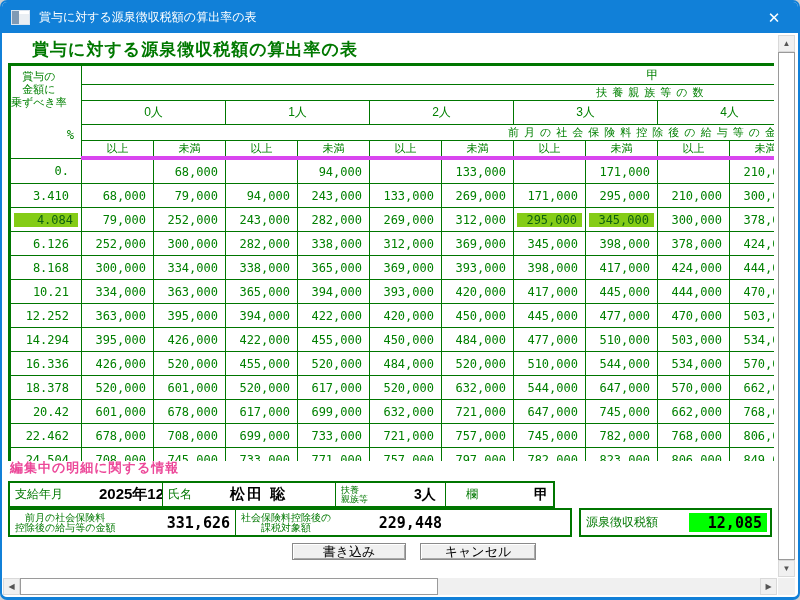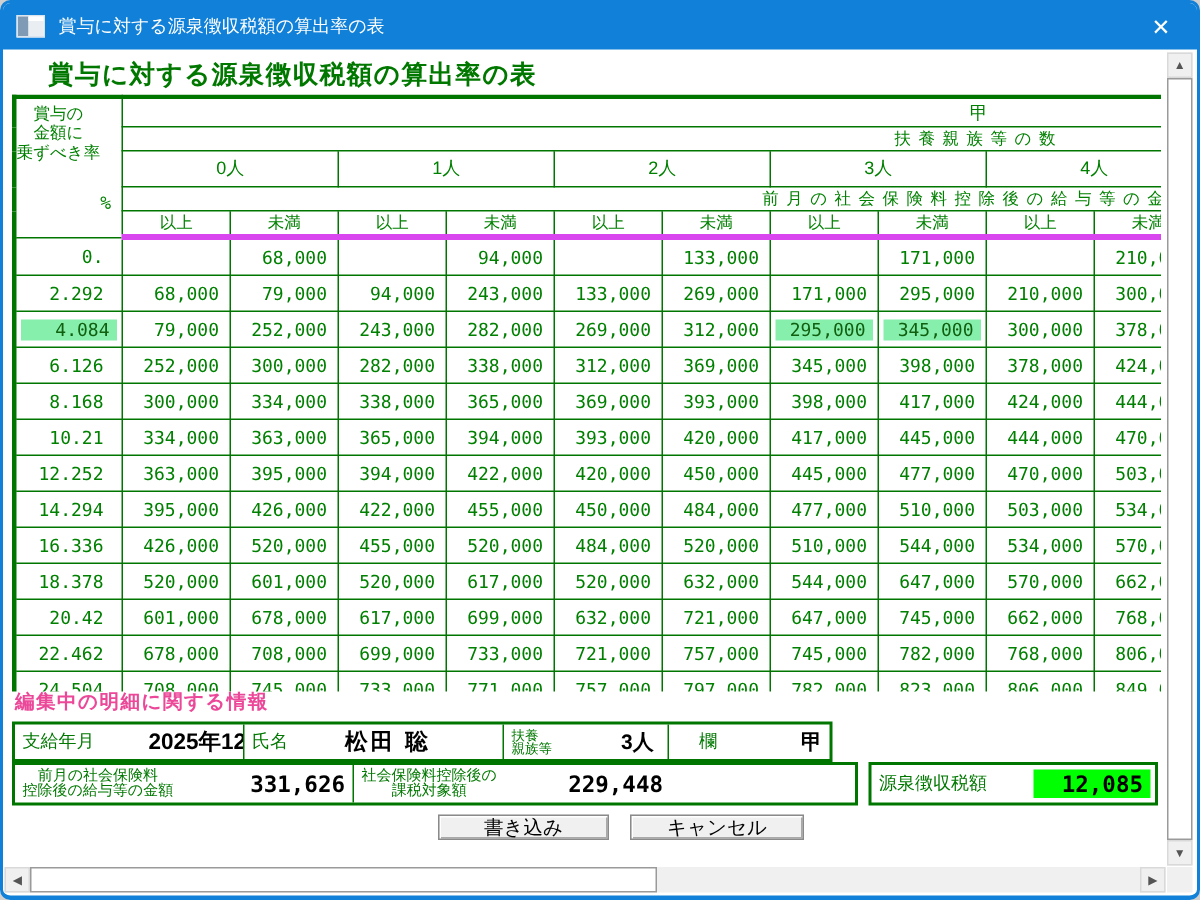--- a/index.html
+++ b/index.html
@@ -26,21 +26,21 @@
   .corner-pct{margin-top:auto;text-align:right;padding-right:12px;font-size:12px;font-family:"DejaVu Sans Mono",monospace;}
   .span-head{ text-align:center;font-size:12px;padding-left:55px;}
   .span-head.sm{font-size:11px;letter-spacing:5px;}
   tr.r1 td{height:18px;} tr.r2 td{height:13px;} tr.r3 td{height:23px;} tr.r4 td{height:12px;}
   tr.r5 td{height:13px;border-bottom:4px solid #d946ef;}
   .c-count{text-align:center;font-size:12px;}
   .c-gelt{text-align:center;font-size:11px;}
   tbody td{height:23px;font-family:"DejaVu Sans Mono",monospace;font-size:12px;}
   .cellv{text-align:right;padding-right:7px;}
   .cellv.rate{padding-right:12px;}
-  .hl{background:#86efac;margin:2px 3px;text-align:right;padding-right:5px;color:#106010;}
+  .hl{background:#84cc16;margin:2px 3px;text-align:right;padding-right:5px;color:#106010;}
   
   .section-heading{position:absolute;left:8px;top:457px;font-size:13px;font-weight:bold;color:#ec4899;letter-spacing:1px;}
   .info-box{position:absolute;box-sizing:border-box;border:2px solid #007600;display:flex;background:#ffffff;}
   .ib-cell{display:flex;align-items:center;box-sizing:border-box;overflow:hidden;gap:28px;}
   .ib-cell + .ib-cell{border-left:1px solid #007600;}
   .ib-label{color:#007800;font-size:12px;padding-left:5px;white-space:nowrap;}
   .ib-label.two{font-size:10px;line-height:10px;text-align:center;}
   .ib-label.tiny{font-size:9px;line-height:9px;}
   .ib-value{color:#000000;font-weight:bold;font-size:15px;white-space:nowrap;}
   .num{font-family:"DejaVu Sans Mono",monospace;}
@@ -163,21 +163,21 @@
             </td>
             <td>
               <div class="cellv"></div>
             </td>
             <td>
               <div class="cellv">210,000</div>
             </td>
           </tr>
           <tr>
             <td>
-              <div class="cellv rate">2.292</div>
+              <div class="cellv rate">3.410</div>
             </td>
             <td>
               <div class="cellv">68,000</div>
             </td>
             <td>
               <div class="cellv">79,000</div>
             </td>
             <td>
               <div class="cellv">94,000</div>
             </td>

